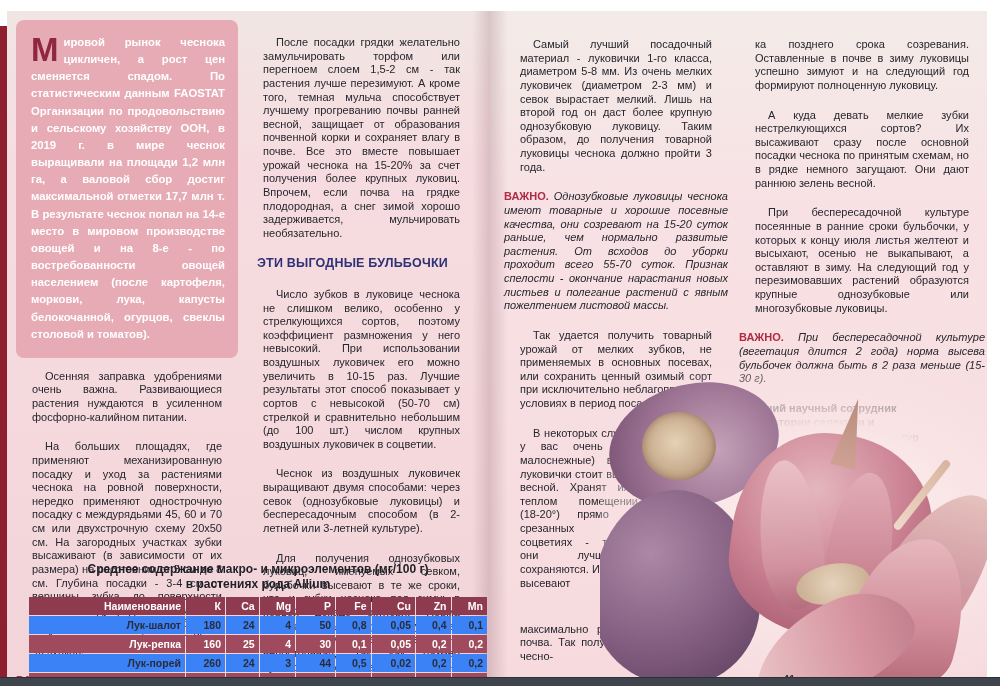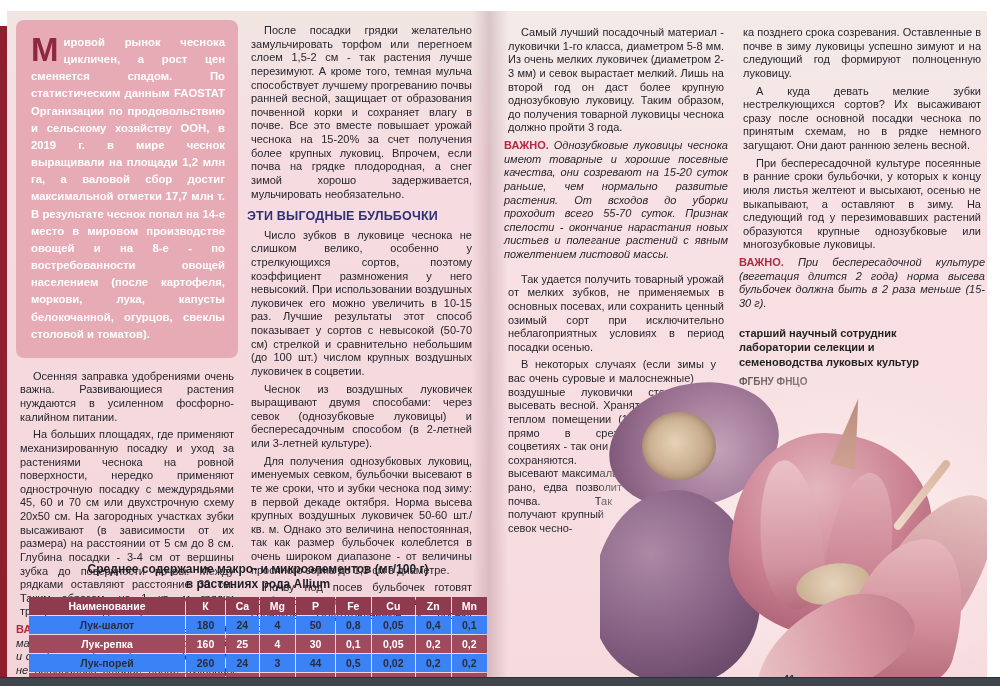--- a/index.html
+++ b/index.html
@@ -16,41 +16,41 @@
   .edge-red{position:absolute;left:0;top:26px;width:7px;height:652px;background:#8e1f2e;}
   .bottom-strip{position:absolute;left:0;bottom:0;width:1000px;height:8px;background:#3f454d;border-top:1px solid #2c3138;z-index:30;}
 
   
   .col{position:absolute;font-size:11px;line-height:1.24;color:#26262e;}
   #col1{left:16px;top:20px;width:222px;}
   #col2{left:247px;top:20px;width:229px;}
   #col3{left:504px;top:22px;width:224px;}
   #col4{left:739px;top:22px;width:246px;}
 
-  .p{margin:4px;text-align:justify;text-indent:13px;}
+  .p{margin:16px;text-align:justify;text-indent:13px;}
   .p.first{text-indent:13px;margin-top:12px;}
   .imp{margin-top:3px;font-style:italic;text-align:justify;}
   .imp-label{font-style:normal;font-weight:bold;color:#b02a45;}
-  .head{margin:8px 0 3px;font-size:12.5px;font-weight:bold;color:#2e3176;letter-spacing:.2px;text-indent:0;}
+  .head{margin:8px 10px 3px;font-size:12.5px;font-weight:bold;color:#2e3176;letter-spacing:.2px;text-indent:0;}
 
   
   .intro{background:#e7abb6;border-radius:8px;padding:14px 13px 15px 15px;color:#ffffff;
     font-weight:bold;font-size:11.3px;line-height:1.52;text-align:justify;}
   .dropcap{float:left;font-size:33px;line-height:25px;font-weight:800;color:#8f2740;margin:3px 5px 0 0;}
 
   
   .author{margin-top:15px;font-weight:bold;color:#222;line-height:1.32;}
   .author .a-name{font-size:12px;}
   .author .a-org{margin-top:6px;font-size:10px;}
 
   
   #tablewrap{position:absolute;left:28px;top:562px;width:460px;z-index:5;}
   .t-title{font-weight:bold;font-size:12px;color:#1f1f26;text-align:center;line-height:1.25;}
   table.mtab{border-collapse:separate;border-spacing:1px;width:100%;margin-top:4px;}
-  table.mtab td,table.mtab th{padding:1px 4px;font-size:10.5px;font-weight:bold;text-align:center;height:16px;}
+  table.mtab td,table.mtab th{padding:1px 4px;font-size:10.5px;font-weight:bold;text-align:right;height:16px;}
   .th-row th{background:#8f3b4f;color:#fff;}
   .row-light td{background:#3b82f6;color:#2c2c38;}
   .row-dark td{background:#a04a5e;color:#fff;}
   td.nm,th.nm{text-align:left;padding-left:6px;width:148px;}
 
   
   .sp{float:right;clear:right;height:14px;}
 
   
   #photo{position:absolute;left:600px;top:368px;width:387px;height:310px;overflow:hidden;z-index:2;}

